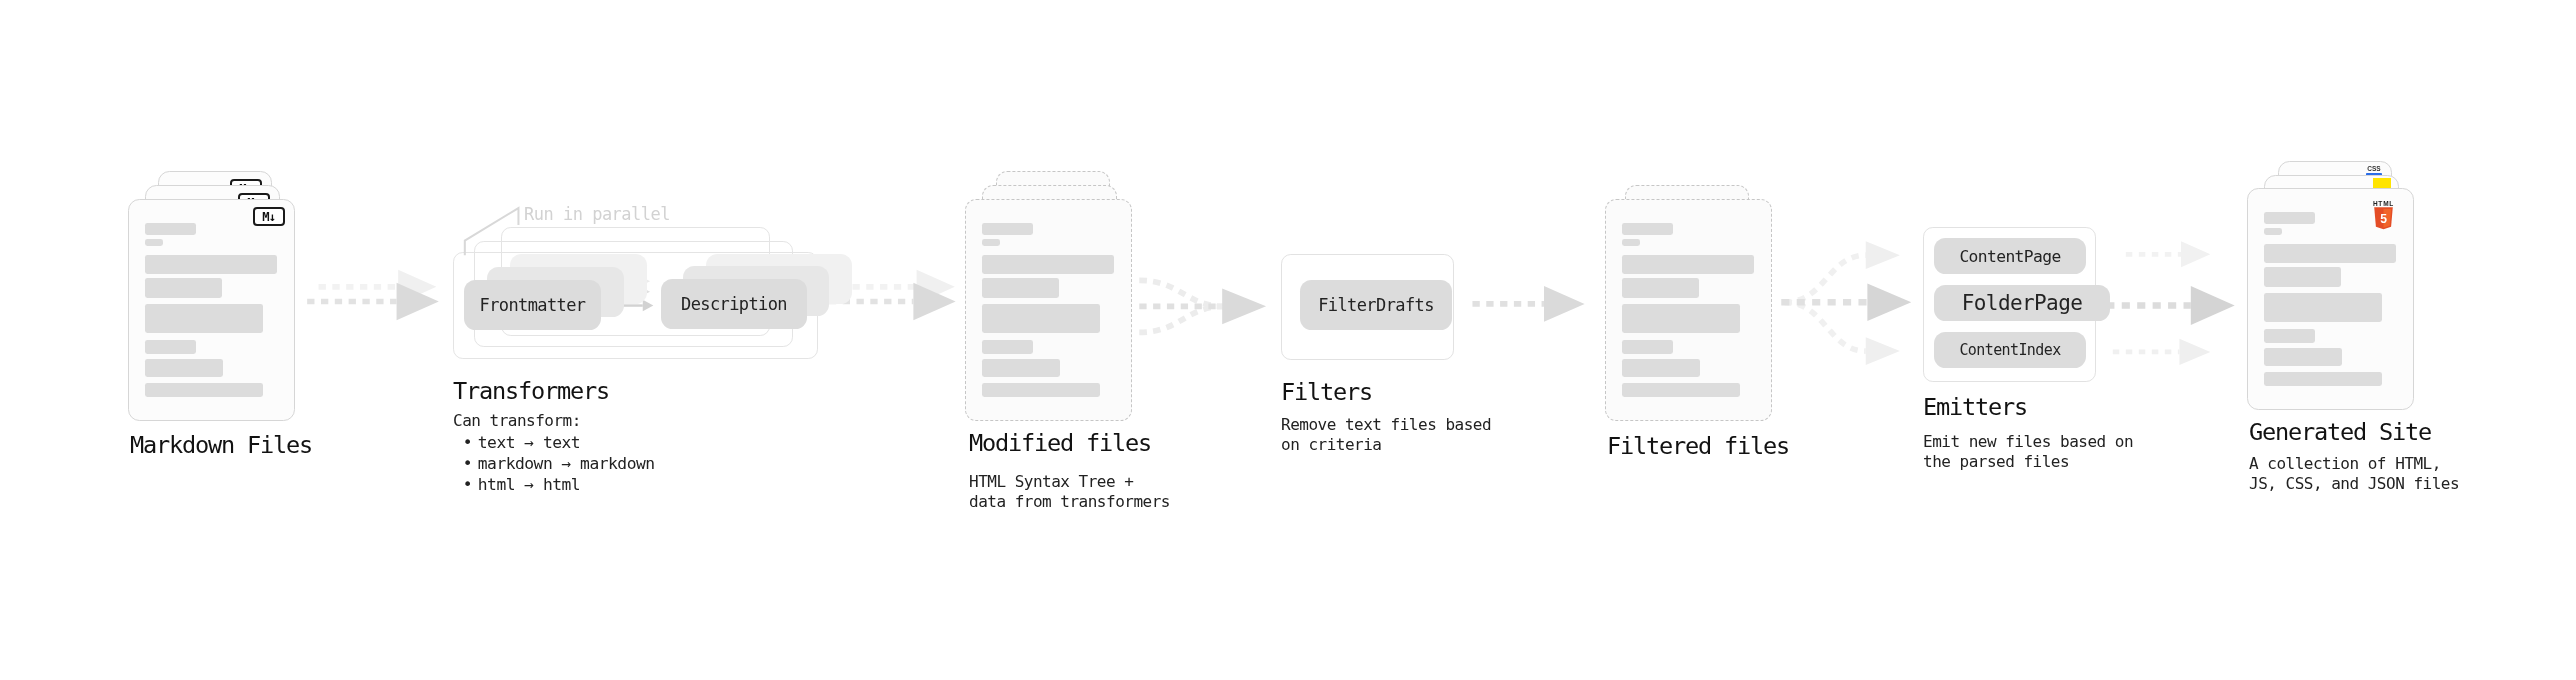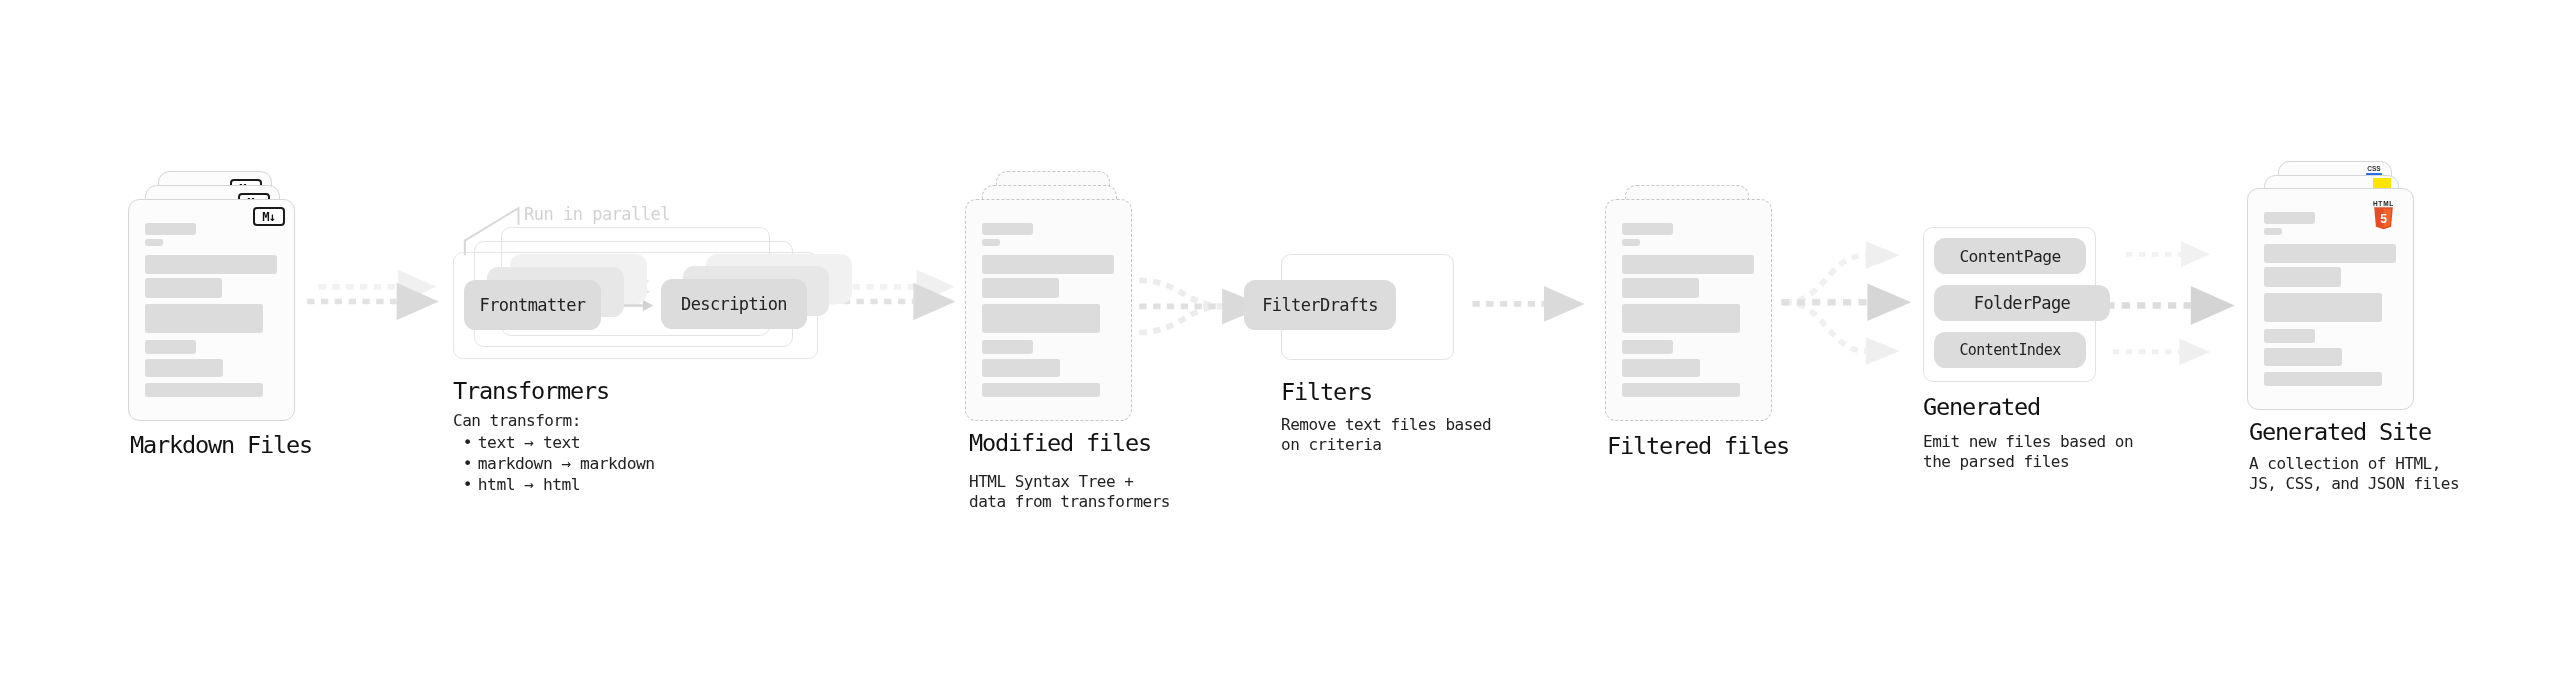--- a/index.html
+++ b/index.html
@@ -172,21 +172,21 @@
         <div class="bar" style="width: 118px; height: 14px; margin-bottom: 0px;"></div>
       </div>
   </div>
   <div class="title" style="left:969px;top:429px">Modified files</div>
   <div class="body-text" style="left:969px;top:472px">
     <div>HTML Syntax Tree +</div>
     <div>data from transformers</div>
   </div>
 
   <div class="group-box" style="left:1281px;top:254px;width:173px;height:106px"></div>
-  <div class="pill" style="left:1244px;top:280px;width:152px;height:50px">FilterDrafts</div>
+  <div class="pill" style="left:1300px;top:280px;width:152px;height:50px">FilterDrafts</div>
   <div class="title" style="left:1281px;top:378px">Filters</div>
   <div class="body-text" style="left:1281px;top:415px">
     <div>Remove text files based</div>
     <div>on criteria</div>
   </div>
 
   <div class="file-card dashed z1" style="left:1625px;top:185px;width:124px;height:222px"></div>
   <div class="file-card dashed z3" style="left:1605px;top:199px;width:167px;height:222px">
     <div class="bars">
         <div class="bar" style="width: 51px; height: 12.2px; margin-bottom: 4.1px;"></div>
@@ -196,23 +196,23 @@
         <div class="bar" style="width: 118px; height: 29px; margin-bottom: 6.5px;"></div>
         <div class="bar" style="width: 51px; height: 14px; margin-bottom: 4.9px;"></div>
         <div class="bar" style="width: 78px; height: 18px; margin-bottom: 6.5px;"></div>
         <div class="bar" style="width: 118px; height: 14px; margin-bottom: 0px;"></div>
       </div>
   </div>
   <div class="title" style="left:1607px;top:432px">Filtered files</div>
 
   <div class="group-box" style="left:1923px;top:227px;width:173px;height:155px"></div>
   <div class="pill" style="left:1934px;top:238px;width:152px;height:36px;font-size:16.3px">ContentPage</div>
-  <div class="pill" style="left:1934px;top:285px;width:176px;height:36px;font-size:17px">FolderPage</div>
+  <div class="pill" style="left:1934px;top:285px;width:176px;height:36px;font-size:21px">FolderPage</div>
   <div class="pill" style="left:1934px;top:332px;width:152px;height:36px;font-size:15px">ContentIndex</div>
-  <div class="title" style="left:1923px;top:393px">Generated</div>
+  <div class="title" style="left:1923px;top:393px">Emitters</div>
   <div class="body-text" style="left:1923px;top:432px">
     <div>Emit new files based on</div>
     <div>the parsed files</div>
   </div>
 
   <div class="file-card z1" style="left:2278px;top:161px;width:114px;height:222px">
     <div class="css-icon">
       <div class="word">CSS</div>
       <div class="bar-blue"></div>
     </div>

